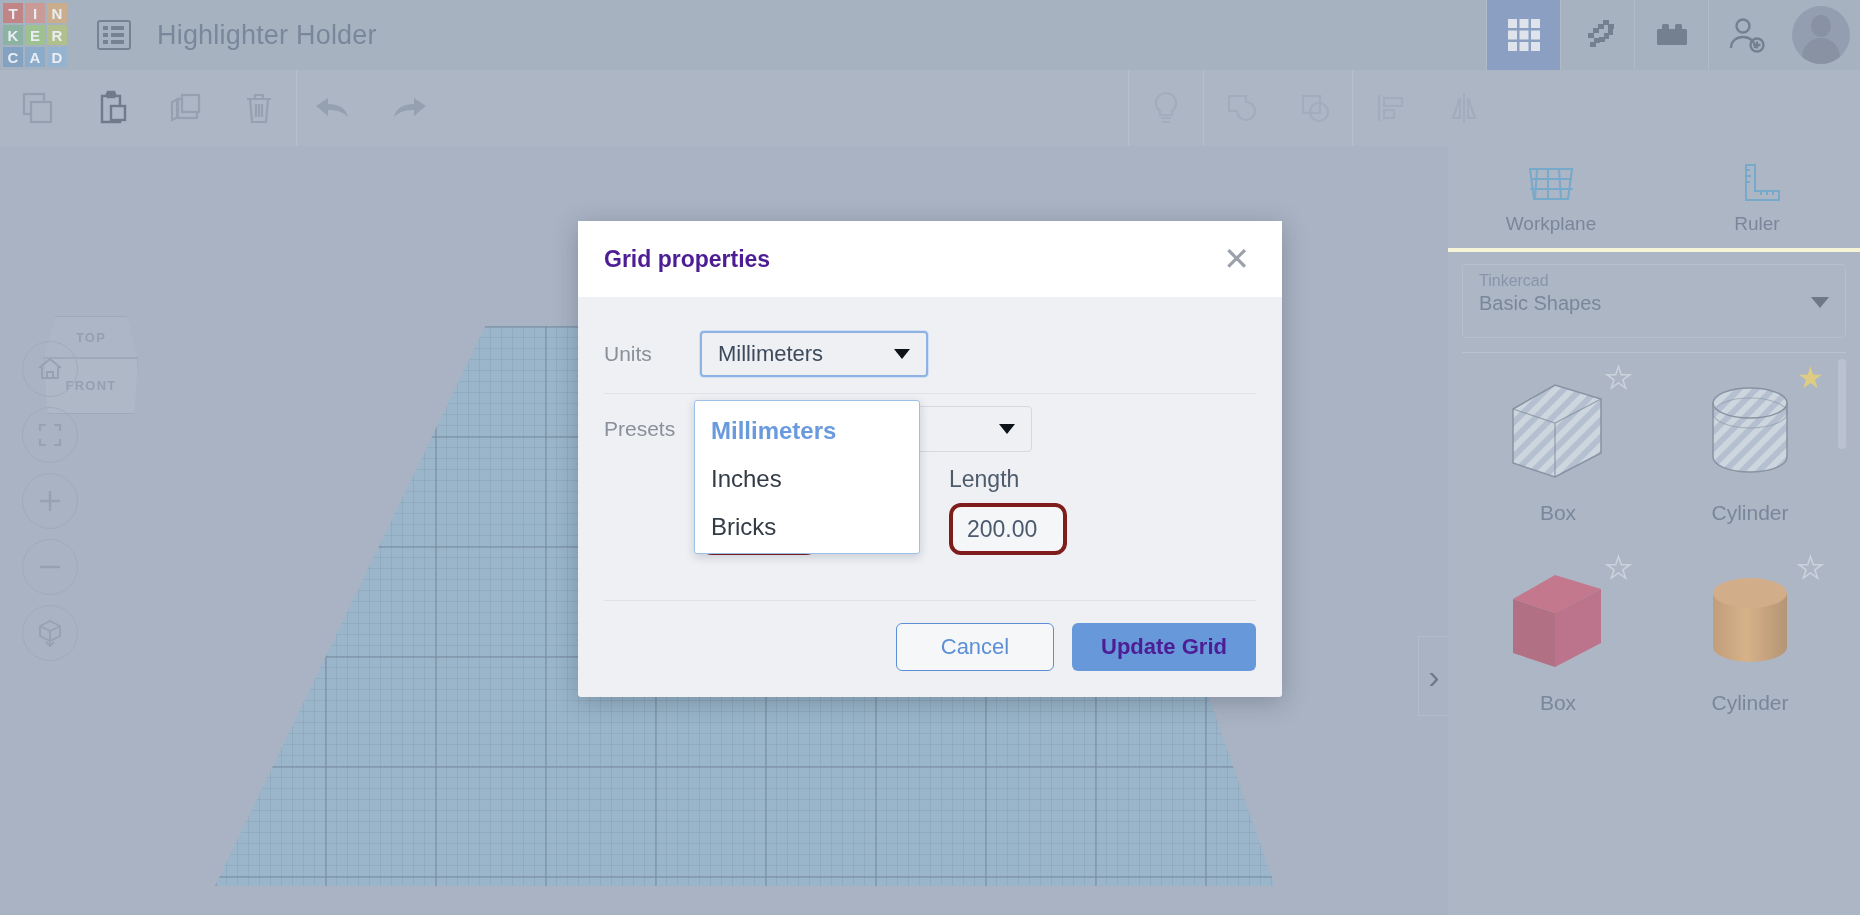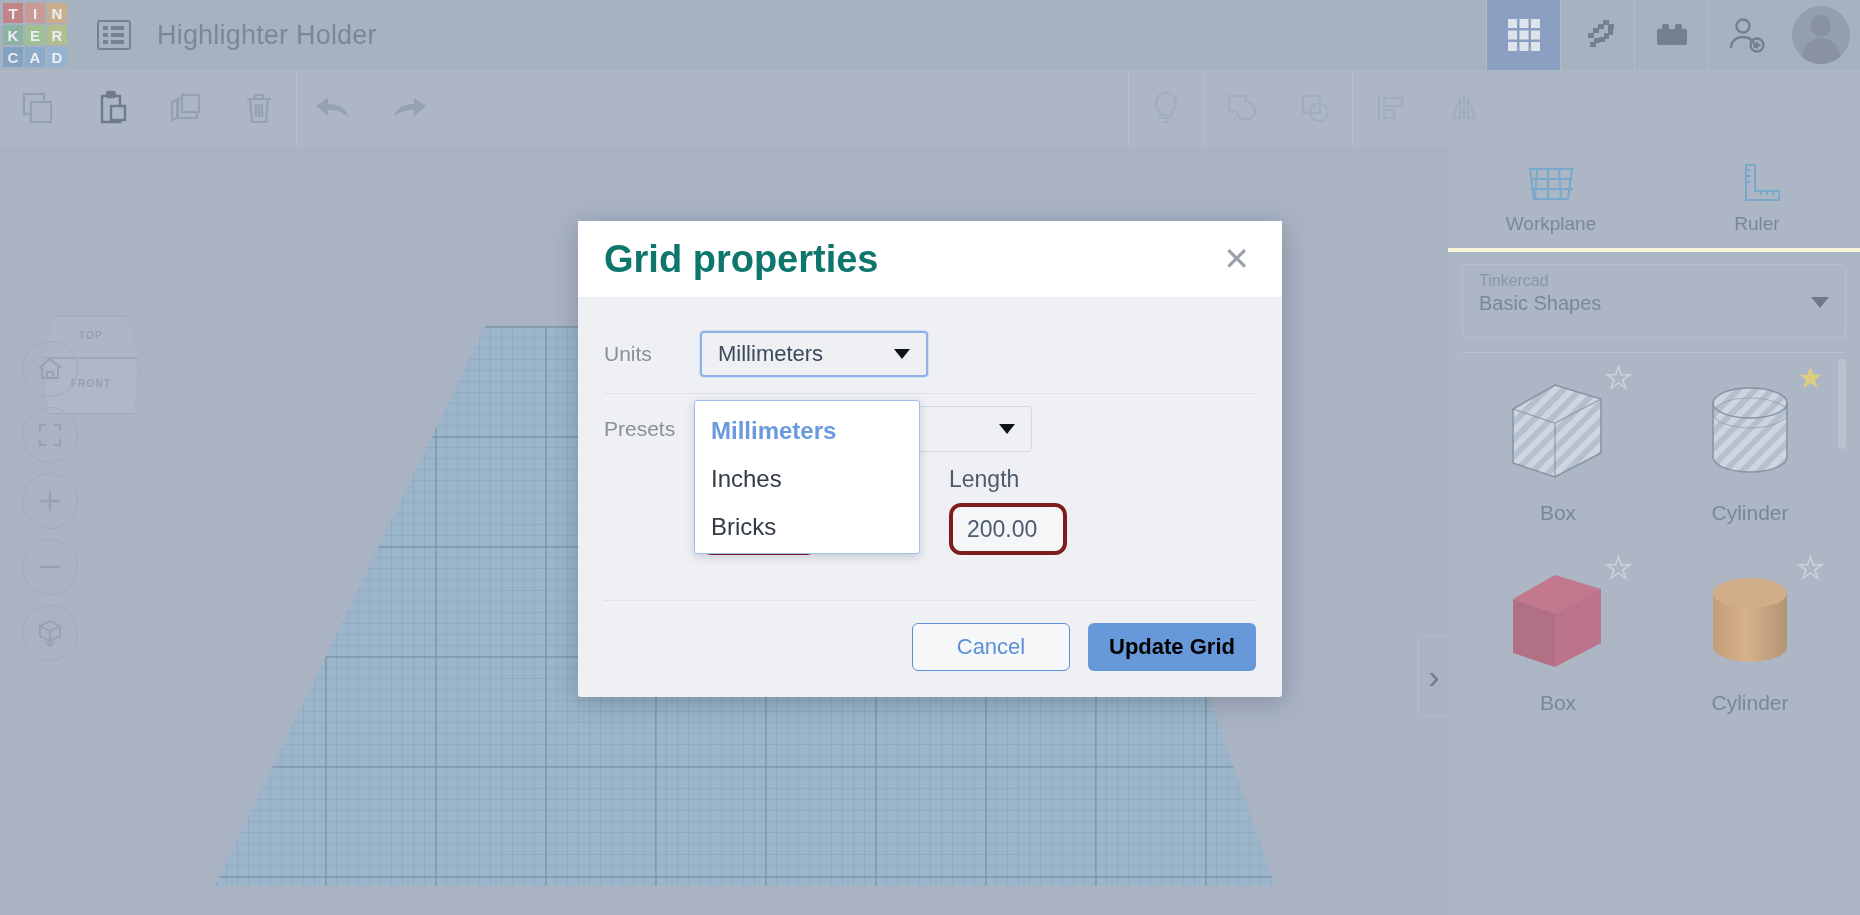--- a/index.html
+++ b/index.html
@@ -76,21 +76,21 @@
   }
 
   .viewcube { position: absolute; left: 36px; top: 170px; width: 110px; height: 110px; }
   .vc-top { position: absolute; left: 8px; top: 0; width: 94px; height: 42px;
             background: rgba(255,255,255,.05); border: 1.5px solid #6d7c93;
             clip-path: polygon(12% 0%, 88% 0%, 100% 100%, 0% 100%); }
   .vc-front { position: absolute; left: 8px; top: 42px; width: 94px; height: 56px;
             background: rgba(255,255,255,.08); border: 1.5px solid #6d7c93;
             clip-path: polygon(0% 0%, 100% 0%, 96% 100%, 4% 100%); }
   .vclbl { position: absolute; width: 110px; text-align: center; color: #5d6c84;
-           font-size: 10px; font-weight: bold; letter-spacing: 1.2px; }
+           font-size: 13px; font-weight: bold; letter-spacing: 1.2px; }
 
   .navbtn { position: absolute; left: 22px; width: 56px; height: 56px; border-radius: 50%;
             border: 1.5px solid #6e7d94; display: flex; align-items: center; justify-content: center; }
 
   .panelarrow { position: absolute; left: 1418px; top: 490px; width: 32px; height: 80px;
                 border: 1px solid #8e9cb0; display: flex; align-items: center;
                 justify-content: center; color: #1f2d44; font-size: 34px; }
 
   
   .sidebar { position: absolute; left: 1448px; top: 146px; width: 412px; height: 769px;
@@ -120,21 +120,21 @@
                background: #9aa6b8; border-radius: 4px; }
 
   
   #scrim { position: absolute; inset: 0; background: rgba(235,238,242,.40); }
 
   
   .modal { position: absolute; left: 578px; top: 221px; width: 704px; height: 476px;
            background: #eef0f3; border-radius: 3px; box-shadow: 0 5px 26px rgba(20,30,50,.25); }
   .modal-head { height: 76px; background: #fff; display: flex; align-items: center;
                 padding: 0 26px; justify-content: space-between; }
-  .modal-title { font-size: 38px; color: #0f766e; font-weight: bold; }
+  .modal-title { font-size: 23px; color: #4c1d95; font-weight: bold; }
   .modal-x { font-size: 32px; color: #9aa1ab; line-height: 1; padding: 0 6px; }
   .modal-body { padding: 26px 26px 0 26px; position: relative; }
   .frow { display: flex; align-items: center; height: 62px; }
   .flabel { width: 96px; color: #8a9099; font-size: 21px; }
   .fsel { height: 46px; border-radius: 4px; display: flex; align-items: center;
           padding: 0 16px; justify-content: space-between; background: #eef0f3; font-size: 22px; color: #3c4a5c; }
   .fsel.focused { border: 2px solid #8db2e3; box-shadow: 0 0 0 1px #cfe0f5; width: 228px; }
   .fsel.plain { border: 1px solid #d5d9de; width: 228px; }
   .fsel .tri { width: 0; height: 0; border-left: 8px solid transparent;
                border-right: 8px solid transparent; border-top: 10px solid #0d1218; }
@@ -144,21 +144,21 @@
   .dimlbl { color: #4e5b6d; font-size: 23px; margin-bottom: 10px; }
   .dimin { width: 118px; height: 52px; border: 4px solid #7f1d1d; border-radius: 12px;
            background: #f5f6f8; display: flex; align-items: center; padding: 0 14px;
            font-size: 23px; color: #4b5a6e; }
   .footer { position: absolute; left: 26px; right: 26px; bottom: 26px; }
   .fhr { height: 1px; background: #dfe2e6; margin-bottom: 22px; }
   .btns { display: flex; justify-content: flex-end; gap: 18px; }
   .btn { height: 48px; border-radius: 6px; font-size: 22px; display: flex;
          align-items: center; justify-content: center; }
   .btn-cancel { width: 158px; border: 1.5px solid #5c8fd6; color: #5c8fd6; background: #f6f7f9; }
-  .btn-primary { width: 168px; background: #6798da; color: #000000; font-weight: bold; }
+  .btn-primary { width: 184px; background: #6798da; color: #4c1d95; font-weight: bold; }
 
   
   .ddlist { position: absolute; left: 694px; top: 400px; width: 226px; height: 154px;
             background: #fff; border: 1.5px solid #9cc0e8; border-radius: 3px;
             box-shadow: 0 3px 10px rgba(25,40,70,.18); padding: 6px 0; z-index: 30; }
   .ddopt { height: 48px; display: flex; align-items: center; padding: 0 16px;
            font-size: 24px; color: #333b46; }
   .ddopt.sel { color: #6a9ade; font-weight: bold; }
 </style>
 </head>

